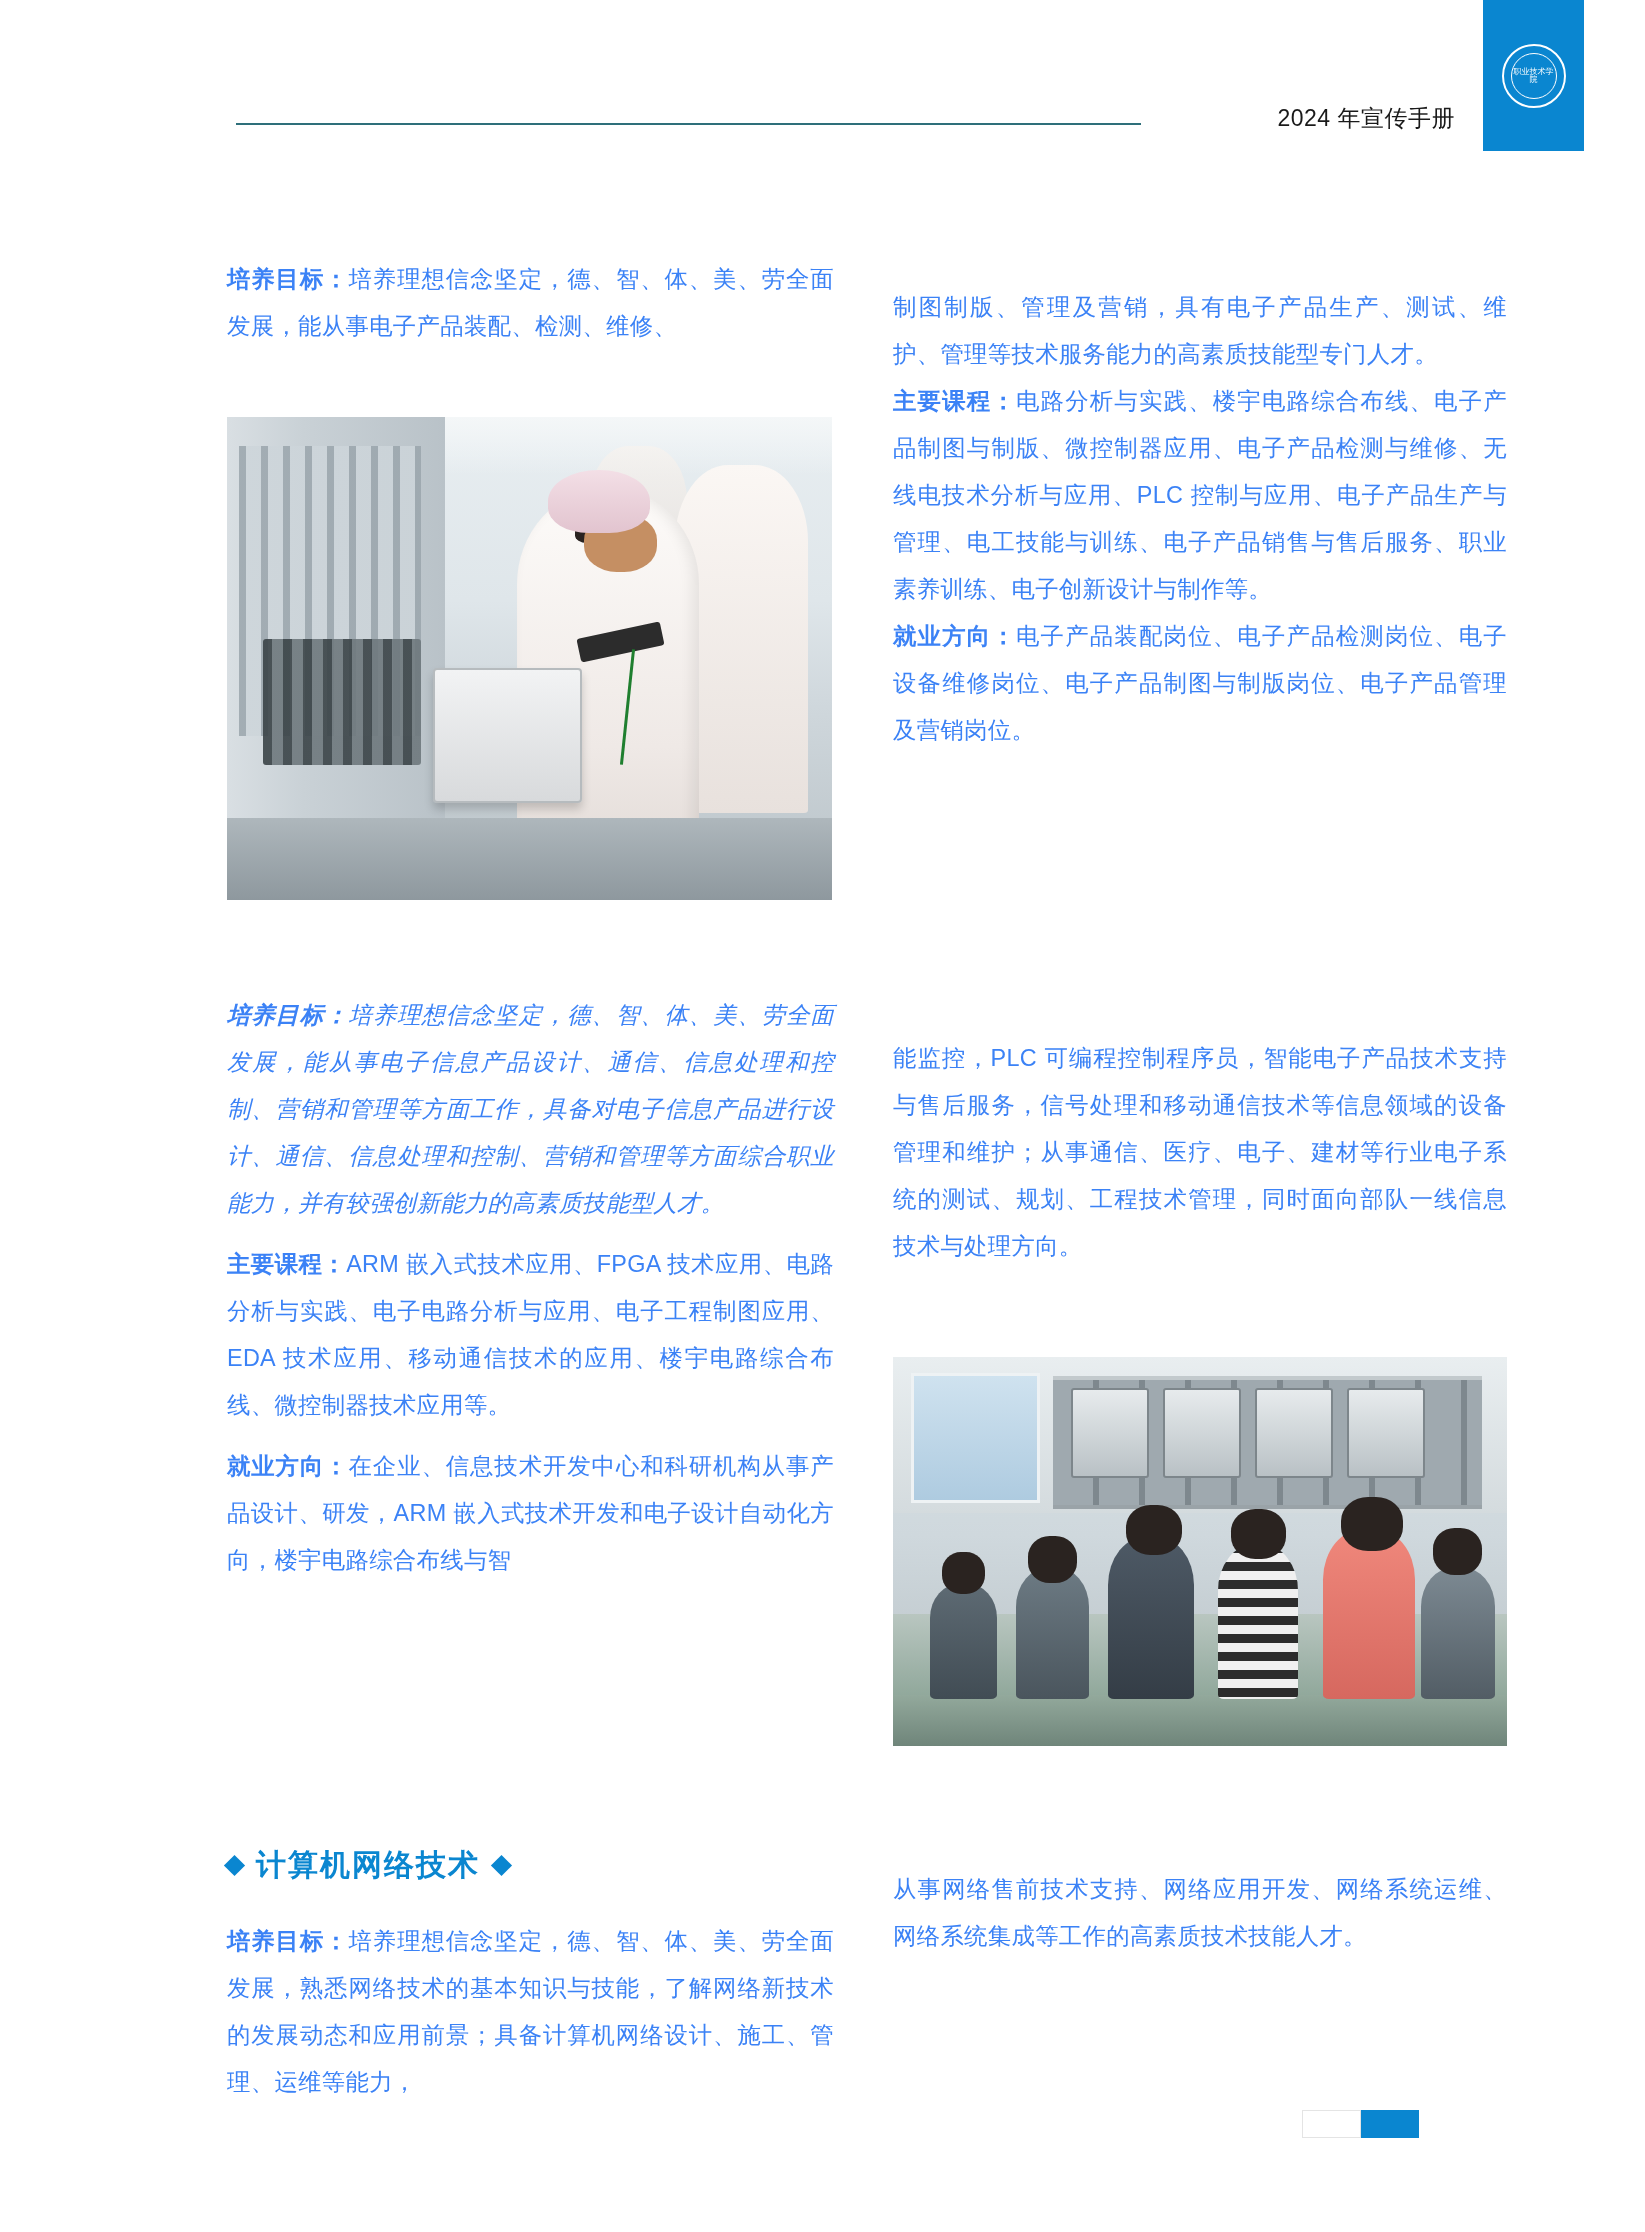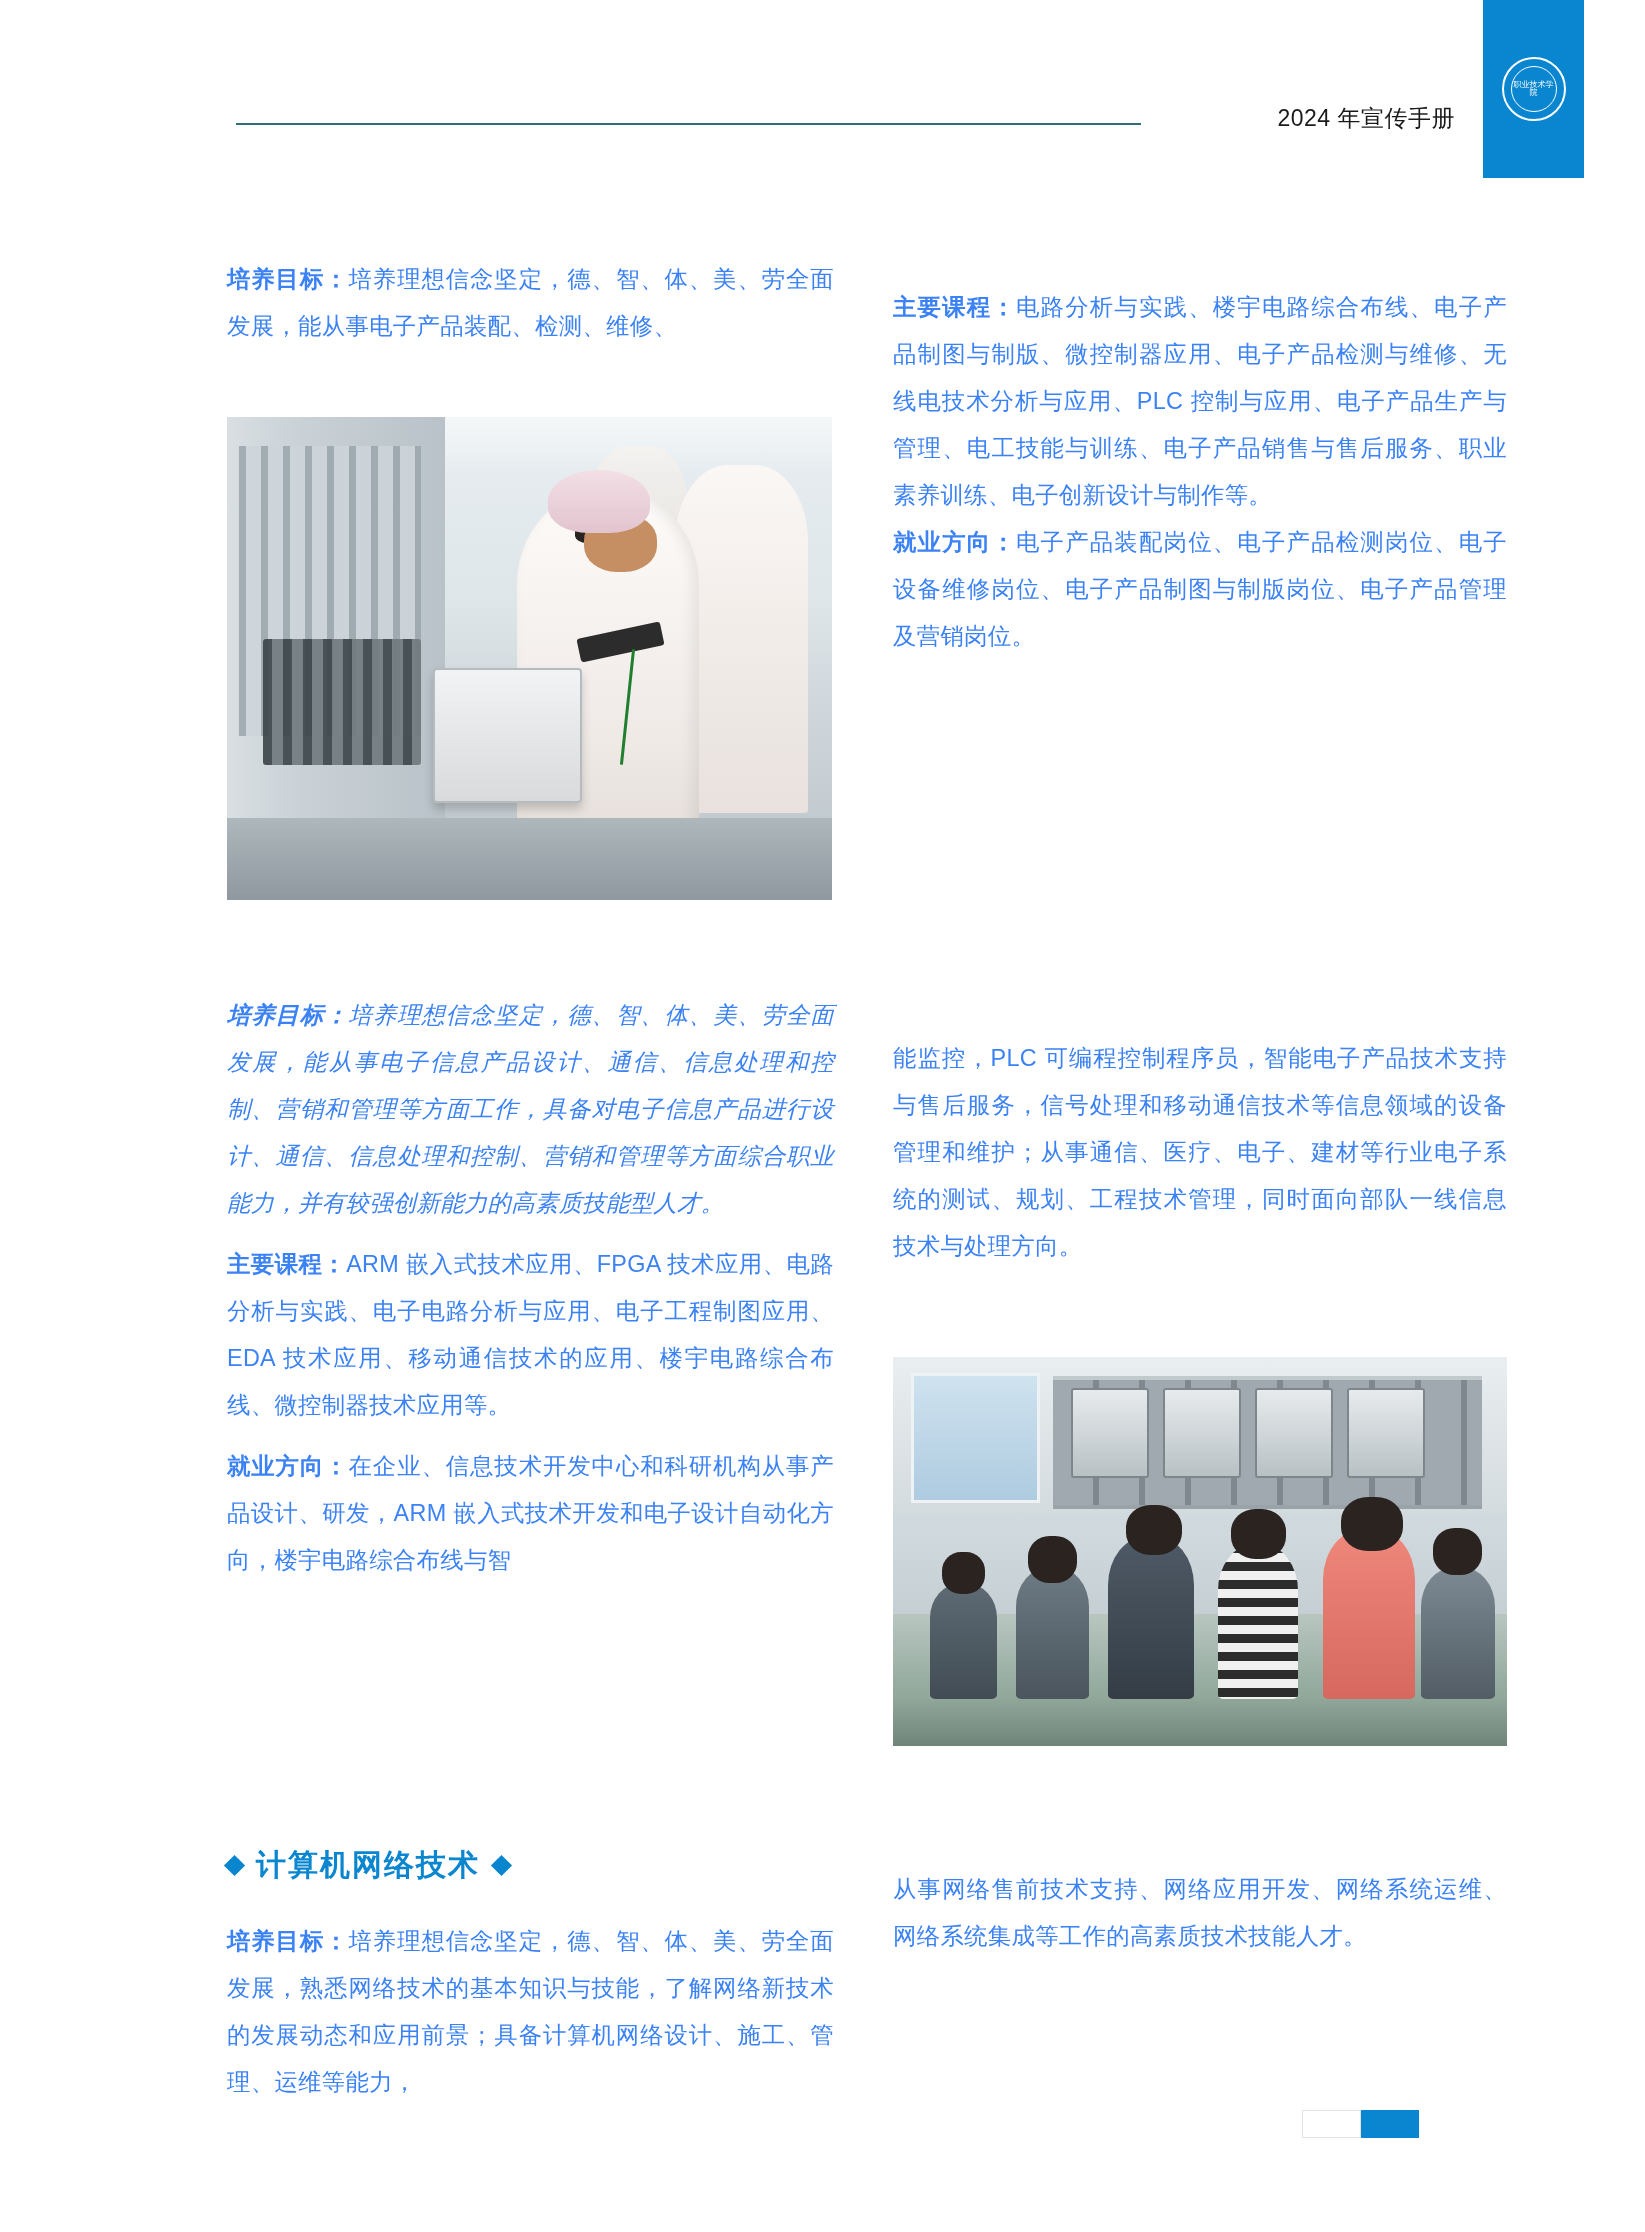--- a/index.html
+++ b/index.html
@@ -14,21 +14,21 @@
     position: relative;
     overflow: hidden;
   }
 
   
   .header-logo-block {
     position: absolute;
     top: 0;
     right: 62px;
     width: 101px;
-    height: 178px;
+    height: 151px;
     background: #0a86d0;
     display: flex;
     align-items: center;
     justify-content: center;
   }
   .header-logo-seal {
     width: 60px;
     height: 60px;
     border-radius: 50%;
     border: 2px solid #ffffff;
@@ -323,20 +323,23 @@
     <div class="p1-face"></div>
     <div class="p1-cap"></div>
     <div class="p1-box"></div>
     <div class="p1-tool"></div>
     <div class="p1-cord"></div>
     <div class="p1-table"></div>
   </div>
 
   <div class="col-right" style="top: 284px;">
     <div class="para">
+      <b></b><span>制图制版、管理及营销，具有电子产品生产、测试、维护、管理等技术服务能力的高素质技能型专门人才。</span>
+    </div>
+    <div class="para">
       <b>主要课程：</b><span>电路分析与实践、楼宇电路综合布线、电子产品制图与制版、微控制器应用、电子产品检测与维修、无线电技术分析与应用、PLC 控制与应用、电子产品生产与管理、电工技能与训练、电子产品销售与售后服务、职业素养训练、电子创新设计与制作等。</span>
     </div>
     <div class="para">
       <b>就业方向：</b><span>电子产品装配岗位、电子产品检测岗位、电子设备维修岗位、电子产品制图与制版岗位、电子产品管理及营销岗位。</span>
     </div>
   </div>
 
   <div class="col-left" style="top: 960px;">
     <div class="para" style="margin-top: 32px; font-style: italic;">
       <b>培养目标：</b><span>培养理想信念坚定，德、智、体、美、劳全面发展，能从事电子信息产品设计、通信、信息处理和控制、营销和管理等方面工作，具备对电子信息产品进行设计、通信、信息处理和控制、营销和管理等方面综合职业能力，并有较强创新能力的高素质技能型人才。</span>

